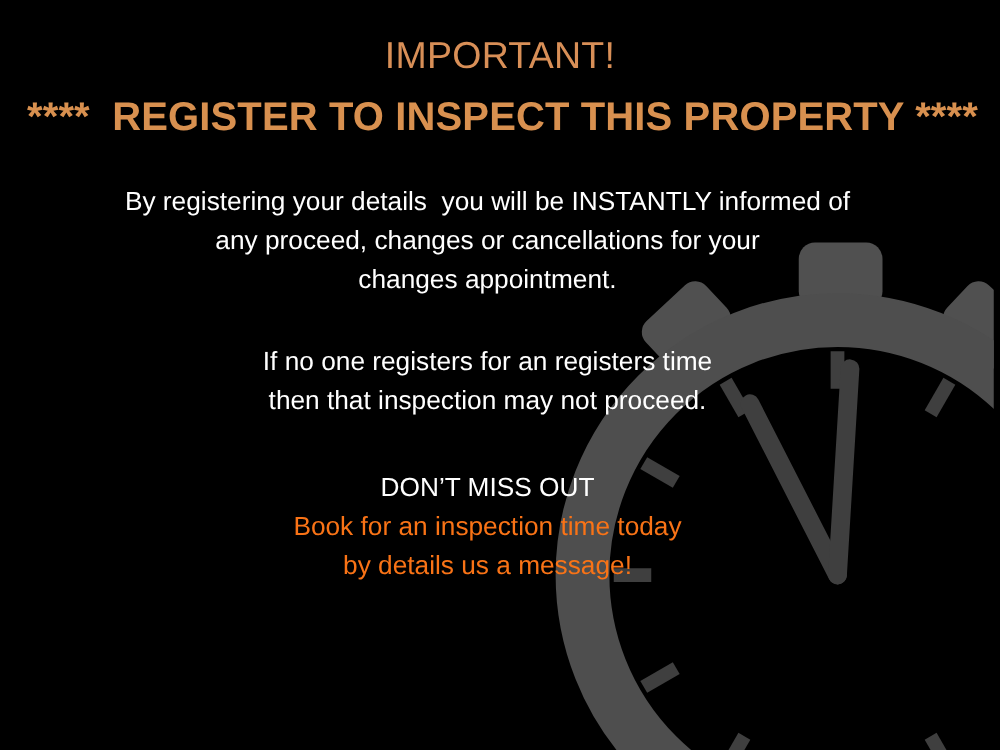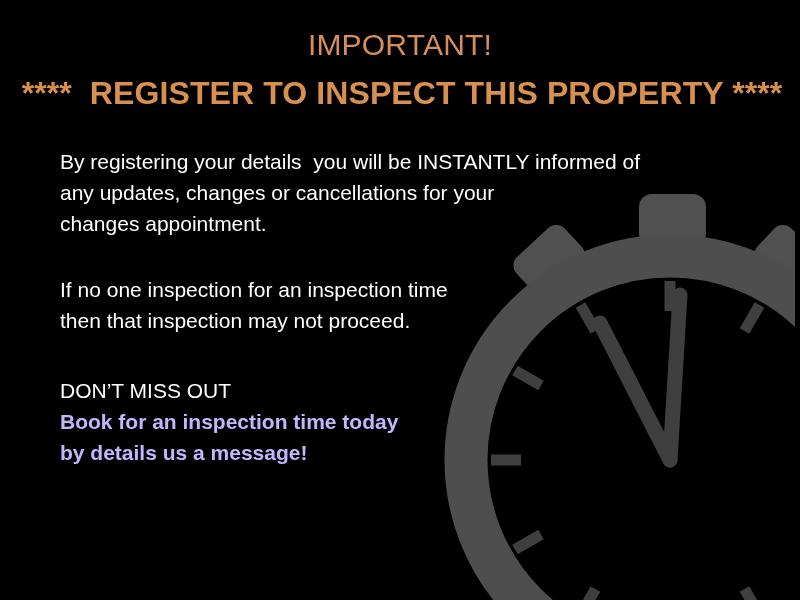--- a/index.html
+++ b/index.html
@@ -60,33 +60,34 @@
     font-weight: 700;
     letter-spacing: 0.1px;
     color: #d8904f;
     white-space: pre;
   }
 
   .body-block {
     position: absolute;
     left: 60px;
     width: 660px;
+    text-align: center;
   }
 
   .body-line {
     font-size: 21px;
     line-height: 31px;
     font-weight: 400;
     color: #ffffff;
     white-space: pre;
   }
 
   .body-line.accent {
-    color: #c4b5fd;
-    font-weight: 700;
+    color: #f97316;
+    font-weight: 400;
   }
 
   #para-1 { top: 146px; }
   #para-2 { top: 274px; }
   #para-3 { top: 360px; margin-top: 15px; }
 </style>
 </head>
 <body>
 
 <div id="slide">
@@ -125,26 +126,26 @@
   </svg>
 
   <div id="text-layer">
 
     <div class="heading-1">IMPORTANT!</div>
 
     <div class="heading-2">****  REGISTER TO INSPECT THIS PROPERTY ****</div>
 
     <div class="body-block" id="para-1">
       <div class="body-line">By registering your details  you will be INSTANTLY informed of</div>
-      <div class="body-line">any updates, changes or cancellations for your</div>
+      <div class="body-line">any proceed, changes or cancellations for your</div>
       <div class="body-line">changes appointment.</div>
     </div>
 
     <div class="body-block" id="para-2">
-      <div class="body-line">If no one inspection for an inspection time</div>
+      <div class="body-line">If no one registers for an registers time</div>
       <div class="body-line">then that inspection may not proceed.</div>
     </div>
 
     <div class="body-block" id="para-3">
       <div class="body-line">DON’T MISS OUT</div>
       <div class="body-line accent">Book for an inspection time today</div>
       <div class="body-line accent">by details us a message!</div>
     </div>
 
   </div>

